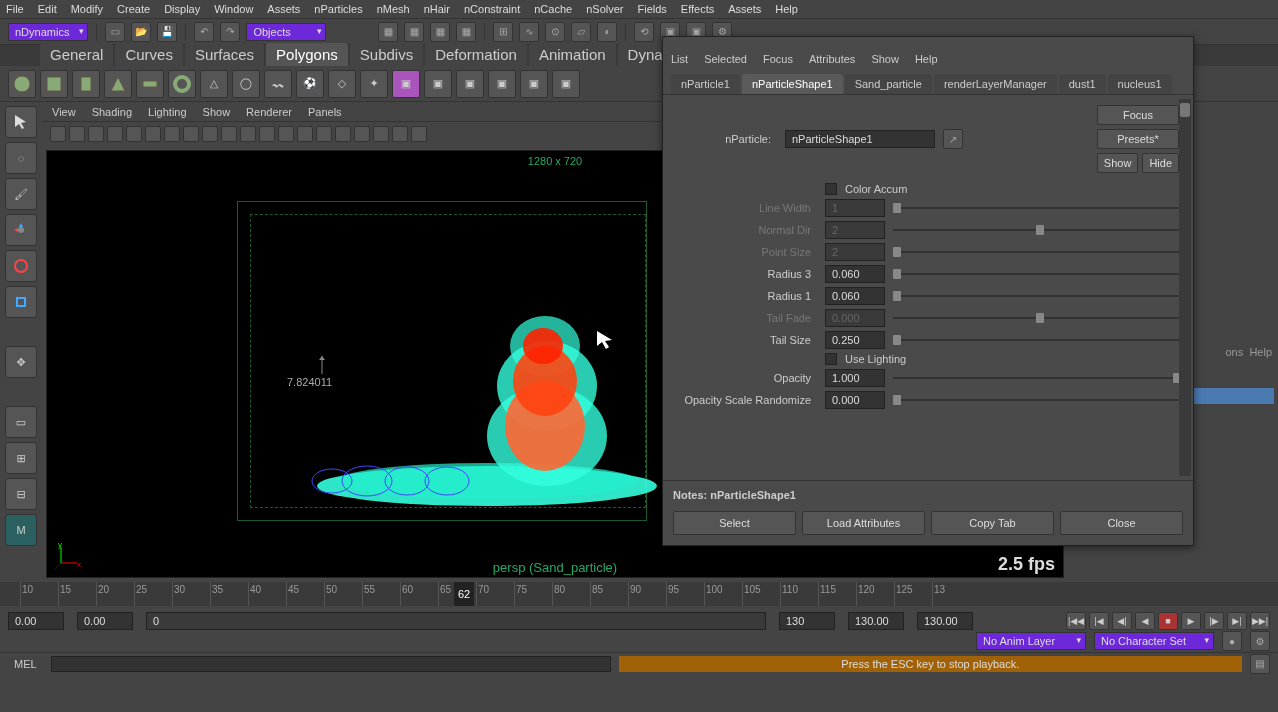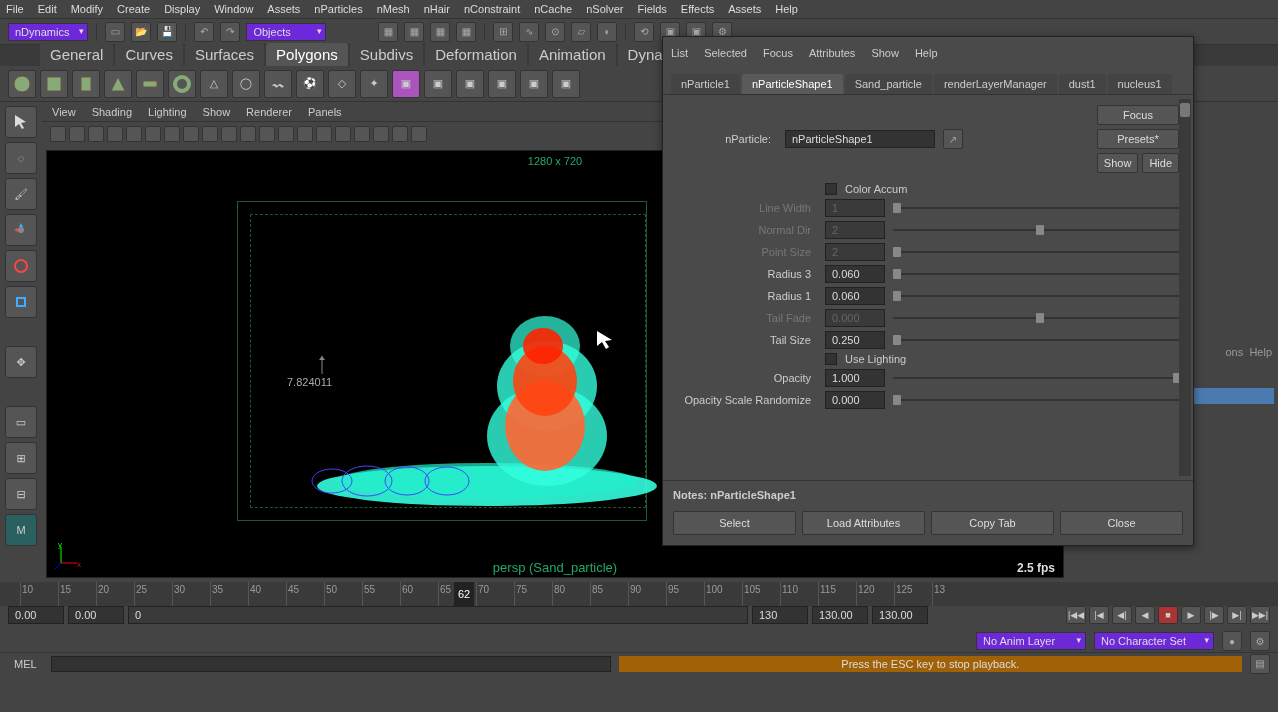--- a/index.html
+++ b/index.html
@@ -19,47 +19,47 @@
 .main-area { display: flex; height: 480px; }
 .left-toolbox { width: 42px; background: #444; display: flex; flex-direction: column; align-items: center; padding-top: 4px; gap: 4px; }
 .tool-btn { width: 32px; height: 32px; background: #555; border: 1px solid #333; border-radius: 3px; display: flex; align-items: center; justify-content: center; }
 .viewport-wrap { flex: 1; display: flex; flex-direction: column; background: #444; }
 .viewport-menubar { height: 20px; display: flex; align-items: center; padding: 0 10px; gap: 16px; background: #444; border-bottom: 1px solid #333; }
 .viewport-toolbar { height: 24px; display: flex; align-items: center; padding: 0 8px; gap: 3px; background: #444; }
 .vp-icon { width: 16px; height: 16px; background: #555; border: 1px solid #333; border-radius: 2px; }
 .viewport { flex: 1; background: #000; position: relative; margin: 4px; border: 1px solid #222; }
 .viewport-res { position: absolute; top: 4px; left: 50%; transform: translateX(-50%); color: #2a6; font-size: 11px; }
 .viewport-camera { position: absolute; bottom: 2px; left: 50%; transform: translateX(-50%); color: #2a6; font-size: 13px; }
-.viewport-fps { position: absolute; bottom: 2px; right: 8px; color: #ddd; font-size: 12px; font-weight: bold; }
+.viewport-fps { position: absolute; bottom: 2px; right: 8px; color: #ddd; font-size: 18px; font-weight: bold; }
 .viewport-axis { position: absolute; bottom: 6px; left: 6px; width: 30px; height: 30px; }
 .film-gate { position: absolute; top: 50px; left: 190px; width: 410px; height: 320px; border: 1px solid #1a5a2e; }
 .film-gate-inner { position: absolute; top: 12px; left: 12px; right: 0; bottom: 12px; border: 1px dashed #1a5a2e; }
 .measure-text { position: absolute; top: 225px; left: 240px; color: #aaa; font-size: 11px; }
 .right-panels { width: 210px; background: #444; }
 .timeline { background: #3a3a3a; height: 24px; display: flex; align-items: center; position: relative; padding: 0 10px; }
 .tick { position: absolute; top: 0; height: 100%; border-left: 1px solid #555; }
 .tick-label { position: absolute; top: 2px; color: #999; font-size: 10px; }
 .current-frame { position: absolute; top: 0; height: 100%; width: 20px; background: #222; display: flex; align-items: center; justify-content: center; color: #fff; font-size: 11px; }
-.time-controls { background: #444; height: 24px; display: flex; align-items: flex-start; padding: 0 8px; gap: 4px; }
+.time-controls { background: #444; height: 24px; display: flex; align-items: flex-end; padding: 0 8px; gap: 13px; }
 .time-field { background: #333; border: 1px solid #222; color: #ddd; padding: 2px 6px; width: 56px; font-size: 11px; }
 .time-field.wide { width: 620px; background: #3a3a3a; }
 .time-field.mid { width: 56px; }
 .play-controls { display: flex; gap: 3px; margin-left: auto; }
 .play-btn { width: 20px; height: 18px; background: #555; border: 1px solid #333; border-radius: 2px; display: flex; align-items: center; justify-content: center; font-size: 9px; }
 .anim-row { background: #444; height: 22px; display: flex; align-items: center; padding: 0 8px; gap: 8px; }
 .cmd-row { background: #444; height: 22px; display: flex; align-items: center; padding: 0 8px; gap: 8px; border-top: 1px solid #333; }
 .cmd-label { background: #444; padding: 2px 6px; color: #ccc; }
 .cmd-field { background: #333; flex: 0 0 560px; height: 16px; border: 1px solid #222; }
 .help-line { flex: 1; background: #a16207; padding: 2px 6px; color: #ddd; text-align: center; }
 
 
 .attr-editor { position: absolute; top: 36px; left: 662px; width: 532px; height: 510px; background: #4a4a4a; border: 1px solid #222; box-shadow: 0 2px 8px rgba(0,0,0,0.5); display: flex; flex-direction: column; }
 .attr-title { background: #666; height: 18px; display: flex; align-items: center; padding: 0 6px; color: #eee; font-size: 11px; }
 .attr-title .close { margin-left: auto; width: 14px; height: 14px; background: #888; display: flex; align-items: center; justify-content: center; font-size: 10px; }
-.attr-menubar { height: 22px; display: flex; align-items: center; padding: 16px 8px; gap: 16px; }
+.attr-menubar { height: 22px; display: flex; align-items: flex-start; padding: 16px 8px; gap: 16px; }
 .attr-tabs { height: 26px; display: flex; align-items: flex-end; padding: 0 8px; gap: 2px; border-bottom: 1px solid #333; }
 .attr-tab { background: #444; padding: 4px 10px; color: #ccc; border-top-left-radius: 3px; border-top-right-radius: 3px; font-size: 11px; }
 .attr-tab.active { background: #5a5a5a; color: #fff; }
 .attr-body { flex: 1; padding: 10px 14px; overflow: hidden; position: relative; }
 .attr-head-row { display: flex; align-items: center; gap: 8px; margin-bottom: 10px; }
 .attr-lbl { width: 140px; text-align: right; color: #ccc; padding-right: 6px; }
 .attr-lbl.disabled { color: #777; }
 .attr-input { background: #333; border: 1px solid #222; color: #ddd; padding: 2px 6px; width: 150px; font-size: 11px; }
 .attr-input.num { width: 60px; }
 .attr-input.disabled { background: #3a3a3a; color: #666; }

